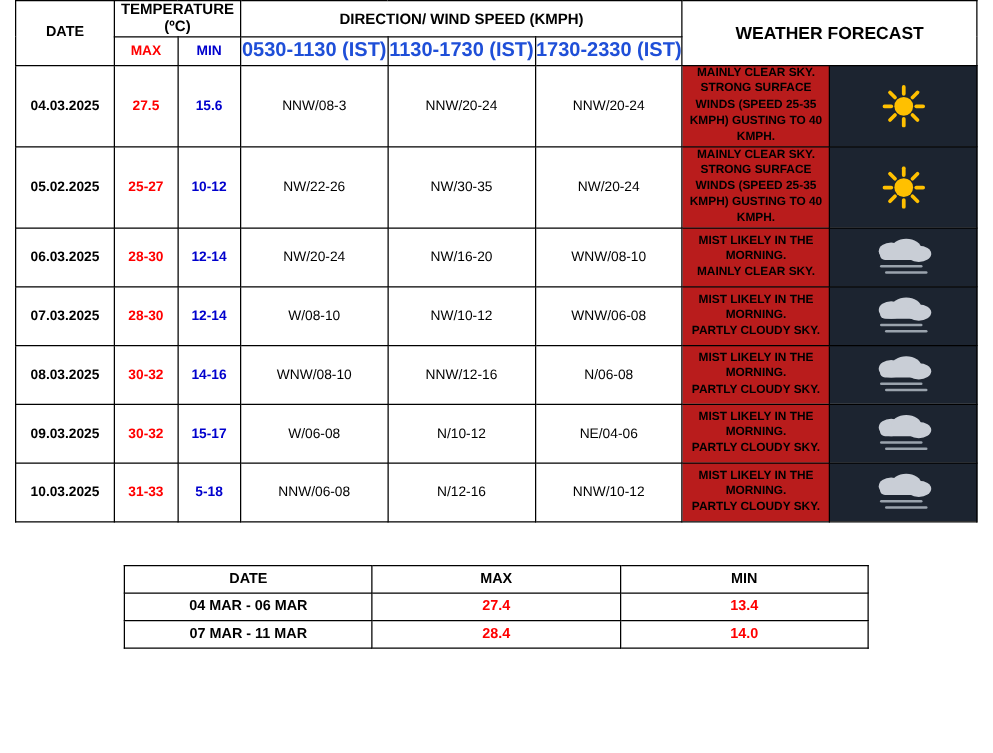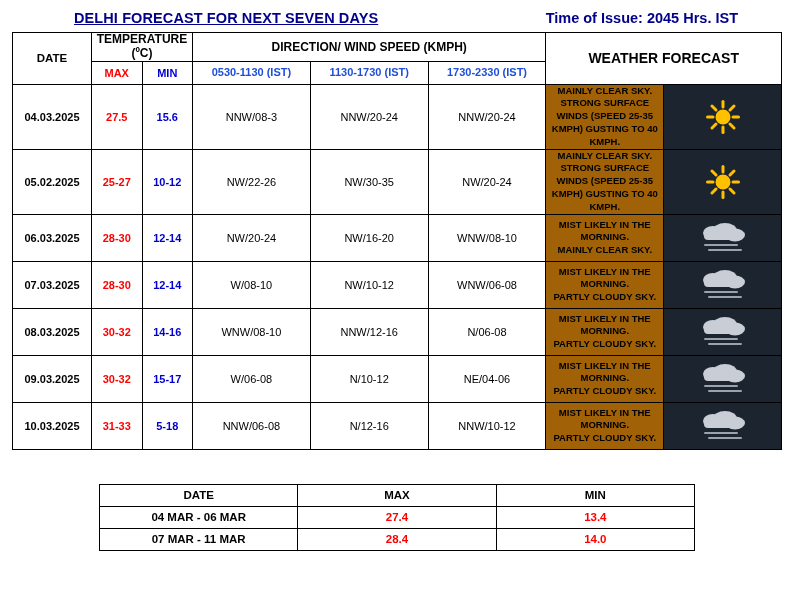--- a/index.html
+++ b/index.html
@@ -84,21 +84,21 @@
   }
   .sub-min {
     width: 50px;
     font-size: 11px;
     font-weight: bold;
     color: #0000CD;
     height: 22px;
   }
   .sub-time {
     width: 82px;
-    font-size: 11px;
+    font-size: 16px;
     font-weight: bold;
     color: #1F4FD8;
     line-height: 1.2;
     padding: 2px 0;
   }
   .cell-date {
     font-size: 11px;
     font-weight: bold;
     height: 46px;
   }
@@ -109,21 +109,21 @@
   }
   .cell-min {
     font-size: 11px;
     font-weight: bold;
     color: #0000CD;
   }
   .cell-wind {
     font-size: 11px;
   }
   .cell-forecast {
-    background: #a16207;
+    background: #b91c1c;
     color: #000000;
     font-size: 9.5px;
     font-weight: bold;
     line-height: 1.35;
     padding: 3px 4px;
     text-align: center;
   }
   .cell-icon {
     width: 62px;
     background: #1c2430;
@@ -184,24 +184,20 @@
     color: #FF0000;
     font-weight: bold;
     font-size: 11.5px;
   }
 </style>
 </head>
 <body>
 
 <div class="page">
 
-  <div class="header-row">
-    <div class="title">DELHI FORECAST FOR NEXT SEVEN DAYS</div>
-    <div class="issue-time">Time of Issue: 2045 Hrs. IST</div>
-  </div>
 
   <div class="main-table-wrap">
     <table class="main">
       <tbody>
         <tr>
           <td class="h-date" rowspan="2">DATE</td>
           <td class="h-temp" colspan="2">TEMPERATURE (ºC)</td>
           <td class="h-dir" colspan="3">DIRECTION/ WIND SPEED (KMPH)</td>
           <td class="h-wf" colspan="2" rowspan="2">WEATHER FORECAST</td>
         </tr>

